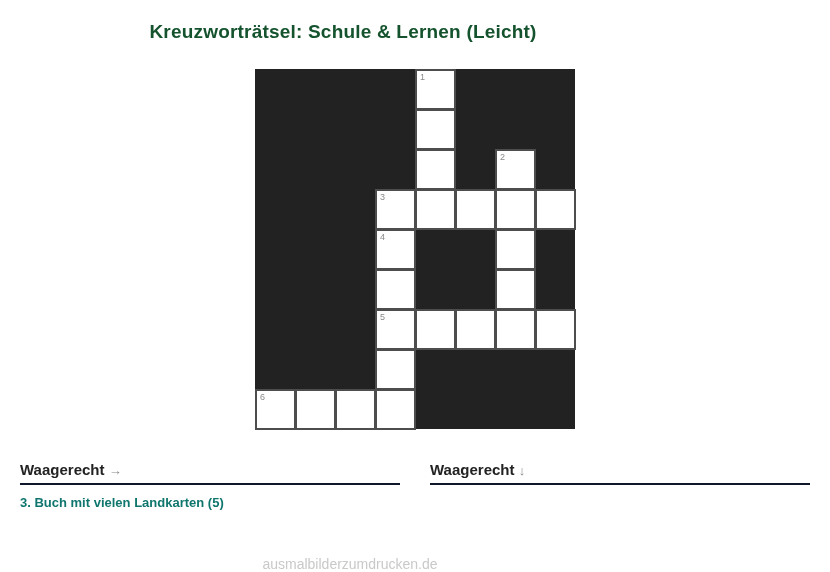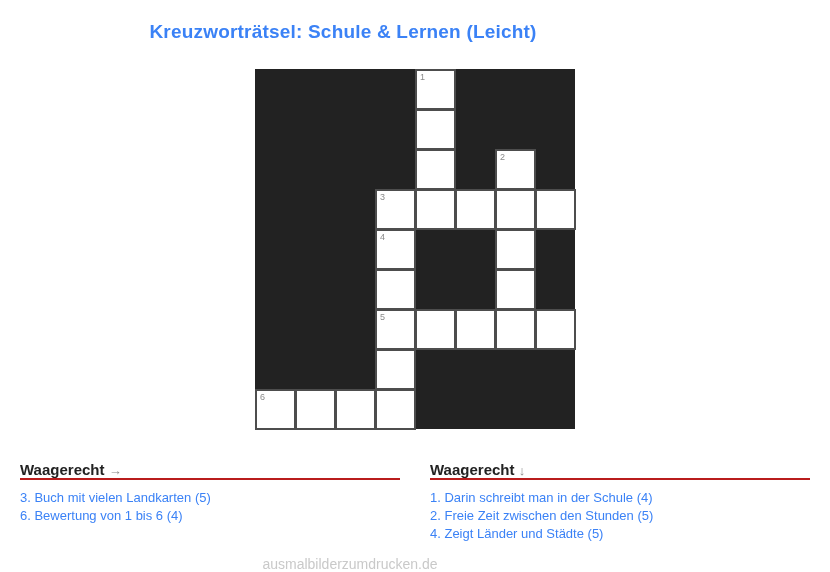--- a/index.html
+++ b/index.html
@@ -10,21 +10,21 @@
     position: relative;
     overflow: hidden;
   }
   .title {
     position: absolute;
     top: 21px; left: 0;
     width: 686px;
     text-align: center;
     font-size: 19px;
     font-weight: bold;
-    color: #3b82f6;
+    color: #14532d;
     letter-spacing: 0.2px;
   }
   .grid {
     position: absolute;
     left: 255px; top: 69px;
     background: #222222;
   }
   .cell {
     position: absolute;
     width: 41px; height: 41px;
@@ -42,35 +42,37 @@
     top: 461px; left: 20px;
     width: 790px;
     display: flex;
     gap: 30px;
   }
   .clue-col { width: 380px; }
   .clue-heading {
     font-size: 15px;
     font-weight: bold;
     color: #222222;
-    border-bottom: 2px solid #b91c1c;
+    padding-bottom: 5px;
+    border-bottom: 2px solid #0f172a;
   }
   .arrow {
     font-weight: normal;
     color: #8a8a8a;
     font-size: 13px;
   }
   .clue-list {
     list-style: none;
     margin-top: 9px;
   }
   .clue-list li {
     font-size: 13px;
-    color: #3b82f6;
+    color: #0f766e;
     line-height: 18px;
+    font-weight: bold;
   }
   .footer {
     position: absolute;
     top: 556px; left: 0;
     width: 700px;
     text-align: center;
     font-size: 14px;
     color: #c9c9c9;
   }
 </style>
@@ -118,29 +120,23 @@
   </div>
 
 <div class="clues">
   <section class="clue-col">
     <h2 class="clue-heading">
       <span>Waagerecht</span>
       <span class="arrow">→</span>
     </h2>
     <ul class="clue-list">
       <li>3. Buch mit vielen Landkarten (5)</li>
-      <li>6. Bewertung von 1 bis 6 (4)</li>
     </ul>
   </section>
   <section class="clue-col">
     <h2 class="clue-heading">
       <span>Waagerecht</span>
       <span class="arrow">↓</span>
     </h2>
-    <ul class="clue-list">
-      <li>1. Darin schreibt man in der Schule (4)</li>
-      <li>2. Freie Zeit zwischen den Stunden (5)</li>
-      <li>4. Zeigt Länder und Städte (5)</li>
-    </ul>
   </section>
 </div>
 
 <div class="footer">ausmalbilderzumdrucken.de</div>
 
 </body></html>

